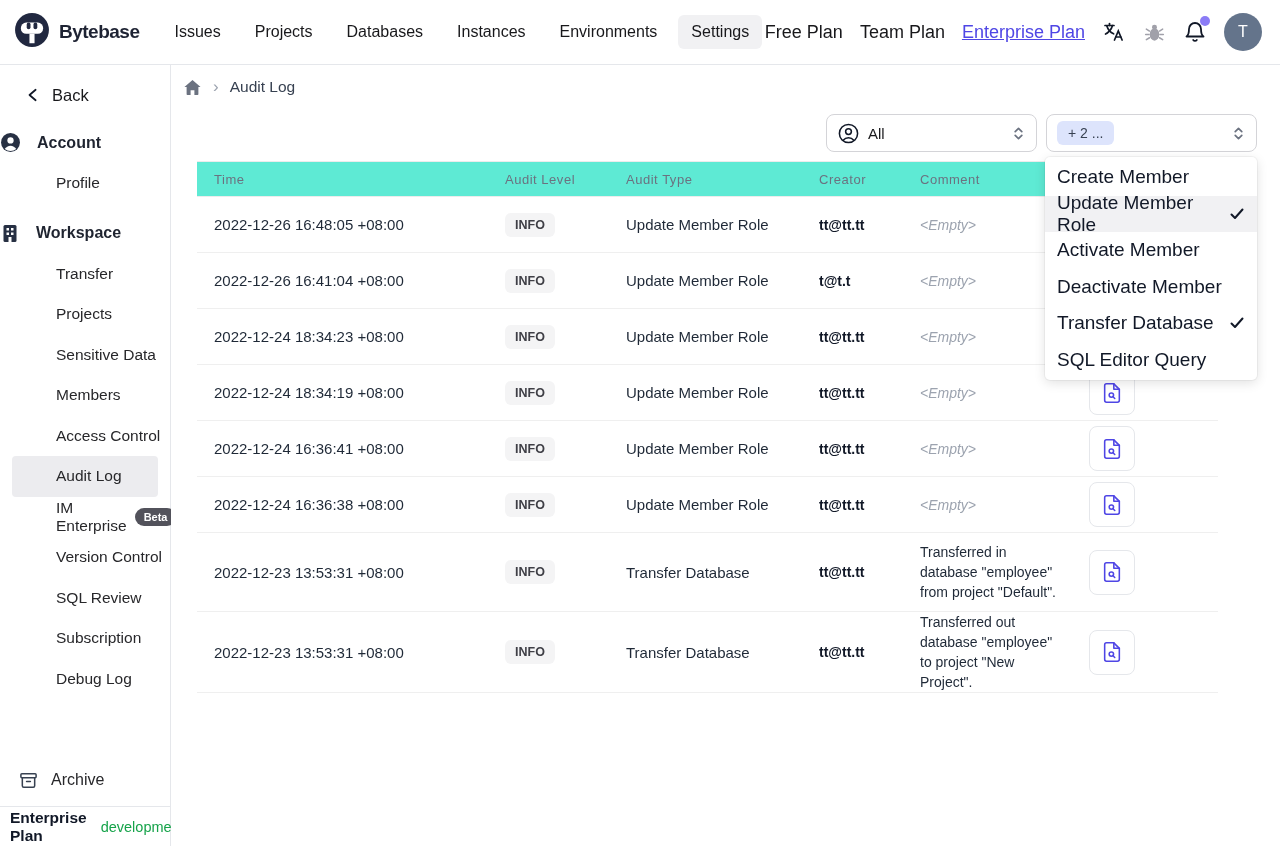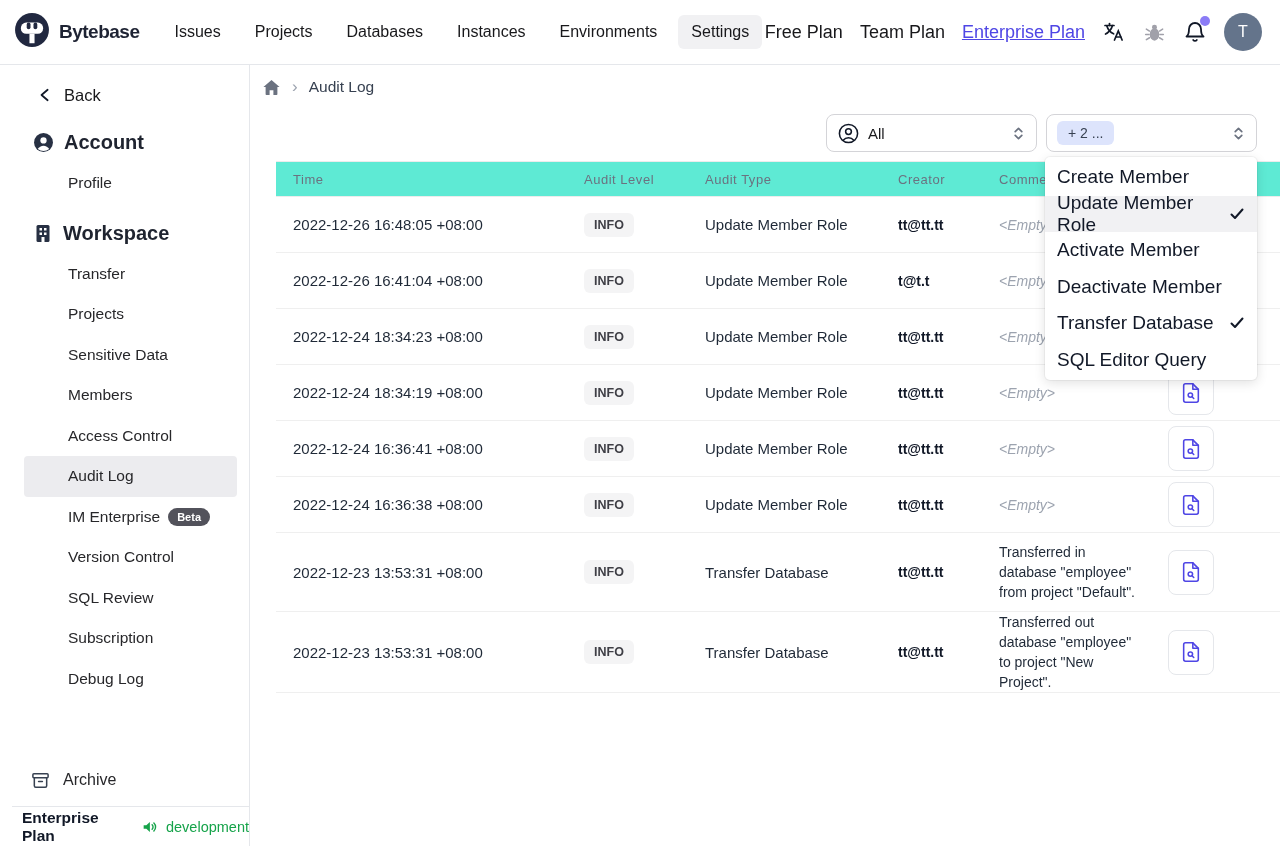--- a/index.html
+++ b/index.html
@@ -14,27 +14,27 @@
   .nav-link.active { background:#f1f1f3; }
   .nav-right { margin-left:auto; display:flex; align-items:center; gap:17px; }
   .plan-link { font-size:18px; font-weight:500; color:#18181b; }
   .plan-link.enterprise { color:#4f46e5; text-decoration:underline; cursor:pointer; }
   .icon-btn { display:flex; align-items:center; cursor:pointer; position:relative; }
   .bell-dot { position:absolute; top:-4px; right:-3px; width:10px; height:10px; border-radius:50%; background:#8b7cf6; }
   .avatar { width:38px; height:38px; border-radius:50%; background:#64748b; color:#fff; display:flex; align-items:center; justify-content:center; font-size:16px; font-weight:500; cursor:pointer; }
 
   
   .shell { display:flex; height:781px; }
-  .sidebar { position:relative; width:238px; border-right:1px solid #e5e7eb; background:#fff; flex:none; padding-top:12px;margin-left:12px; }
+  .sidebar { position:relative; width:171px; border-right:1px solid #e5e7eb; background:#fff; flex:none; padding-top:12px; }
   .main { position:relative; flex:1; background:#fff; }
 
   
   .side-back { display:flex; align-items:center; gap:12px; padding-left:26px; height:36px; font-size:16.5px; font-weight:500; color:#18181b; cursor:pointer; }
   .side-section { margin-top:9px; }
-  .side-head { display:flex; align-items:center; gap:10px; padding-left:21px; height:41px; font-size:20px; font-weight:600; color:#1f2430; }
+  .side-head { display:flex; align-items:center; gap:16px; height:41px; font-size:16px; font-weight:600; color:#1f2430; }
   .side-item { display:flex; align-items:center; gap:8px; padding-left:56px; height:40.5px; font-size:15.5px; color:#27272a; cursor:pointer; }
   .side-item.active { background:#ececef; border-radius:4px; margin:0 12px; padding-left:44px; }
   .beta-badge { background:#52525b; color:#fff; font-size:11px; font-weight:600; padding:3px 9px; border-radius:999px; }
   .side-archive { position:absolute; bottom:47px; left:0; width:100%; display:flex; align-items:center; gap:13px; padding-left:19px; height:38px; font-size:16px; color:#27272a; cursor:pointer; }
   .side-plan { position:absolute; bottom:0; left:0; width:100%; height:40px; border-top:1px solid #e5e7eb; display:flex; align-items:center; gap:7px; padding-left:10px; }
   .side-plan .plan-name { font-size:15.5px; font-weight:700; color:#111827; }
   .side-plan .env { font-size:14.5px; color:#16a34a; }
 
   
   .breadcrumb { position:absolute; top:10px; left:12px; display:flex; align-items:center; gap:11px; height:24px; }

